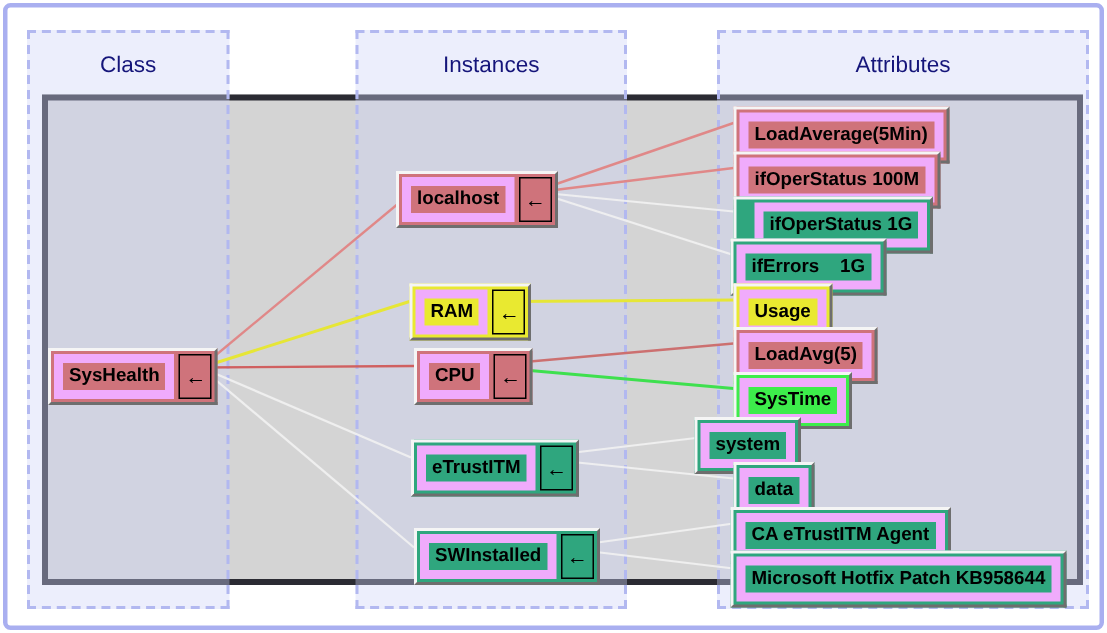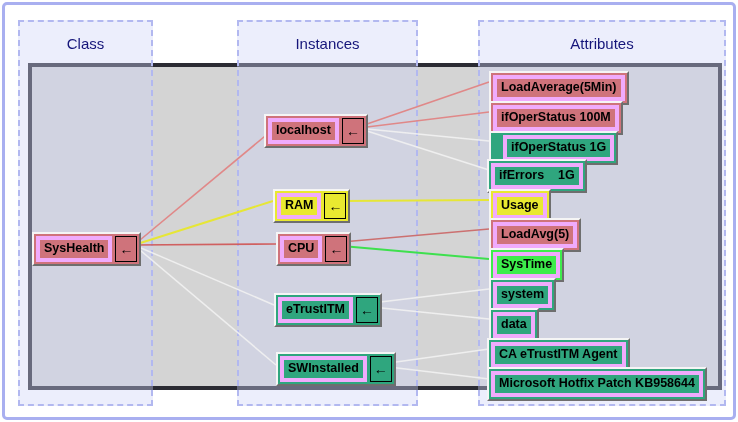--- a/index.html
+++ b/index.html
@@ -17,21 +17,21 @@
   .col .hdr{display:inline-block;margin-top:13px;font-size:15px;color:#15157a;}
   .col-class{left:18px;width:135px;}
   .col-instances{left:237px;width:181px;}
   .col-attributes{left:478px;width:248px;}
   
   svg.wires{position:absolute;left:0;top:0;width:738px;height:422px;z-index:3;pointer-events:none;}
   
   .node{position:absolute;z-index:4;display:inline-flex;align-items:stretch;gap:3px;
         padding:2px;border:2px solid;border-color:#f5f5f5 #6e6e6e #6e6e6e #f5f5f5;
         cursor:pointer;}
-  .node .nlabel{display:inline-block;border:4px solid #f0abfc;padding:1px 4px 2px 4px;
+  .node .nlabel{display:inline-block;border:6px solid #f0abfc;padding:1px 4px 2px 4px;
         font-weight:bold;font-size:12.5px;color:#000;white-space:pre;line-height:15px;}
   .node .narrow{display:inline-flex;align-items:center;justify-content:center;
         border:1px solid #000;width:20px;font-weight:bold;font-size:14px;color:#000;
         line-height:13px;}
   .pink,.pink .nlabel,.pink .narrow{background:#cf737b;}
   .yellow,.yellow .nlabel,.yellow .narrow{background:#e9e930;}
   .teal,.teal .nlabel,.teal .narrow{background:#2fa67e;}
   .green,.green .nlabel,.green .narrow{background:#3ded4b;}
 </style>
 </head>
@@ -117,21 +117,21 @@
   </div>
   <div class="node yellow" style="left:489px;top:189px;">
     <span class="nlabel">Usage</span>
   </div>
   <div class="node pink" style="left:489px;top:218px;">
     <span class="nlabel">LoadAvg(5)</span>
   </div>
   <div class="node green" style="left:489px;top:248px;">
     <span class="nlabel">SysTime</span>
   </div>
-  <div class="node teal" style="left:489px;top:278px;">
+  <div class="node teal" style="left:463px;top:278px;">
     <span class="nlabel">system</span>
   </div>
   <div class="node teal" style="left:489px;top:308px;">
     <span class="nlabel">data</span>
   </div>
   <div class="node teal" style="left:487px;top:338px;">
     <span class="nlabel">CA eTrustITM Agent</span>
   </div>
   <div class="node teal" style="left:487px;top:367px;">
     <span class="nlabel">Microsoft Hotfix Patch KB958644</span>

